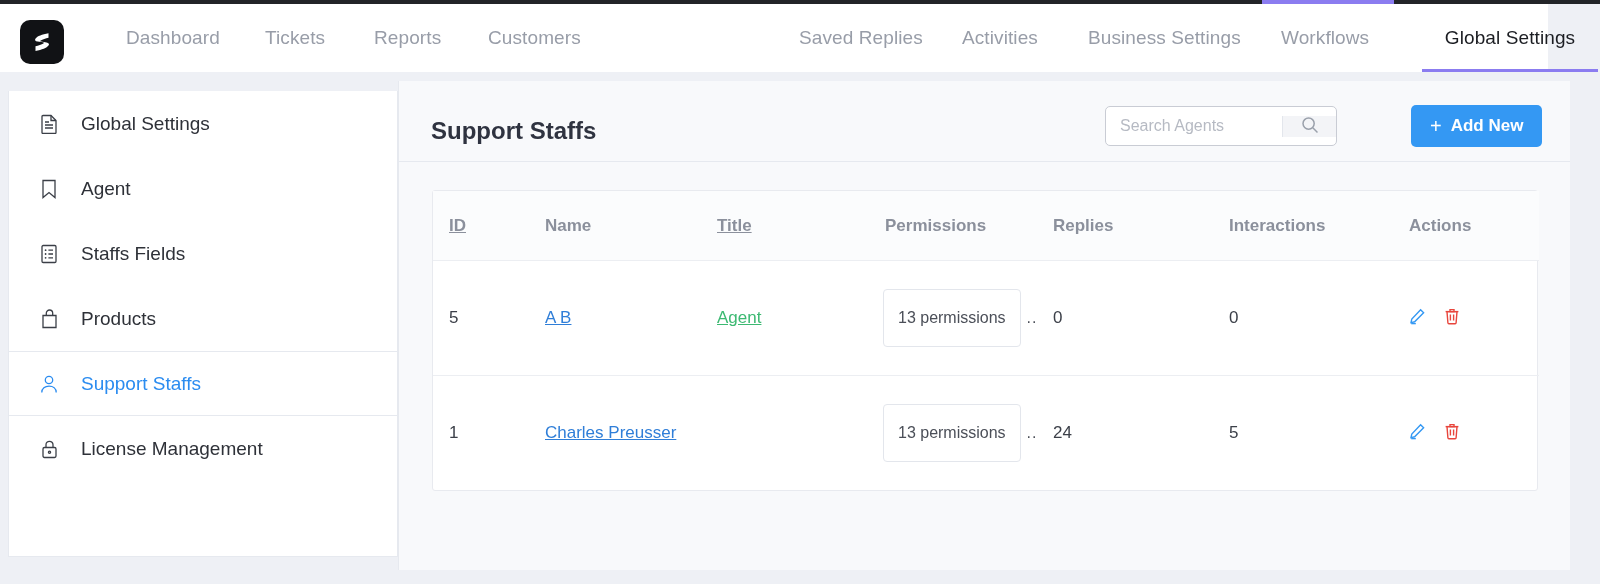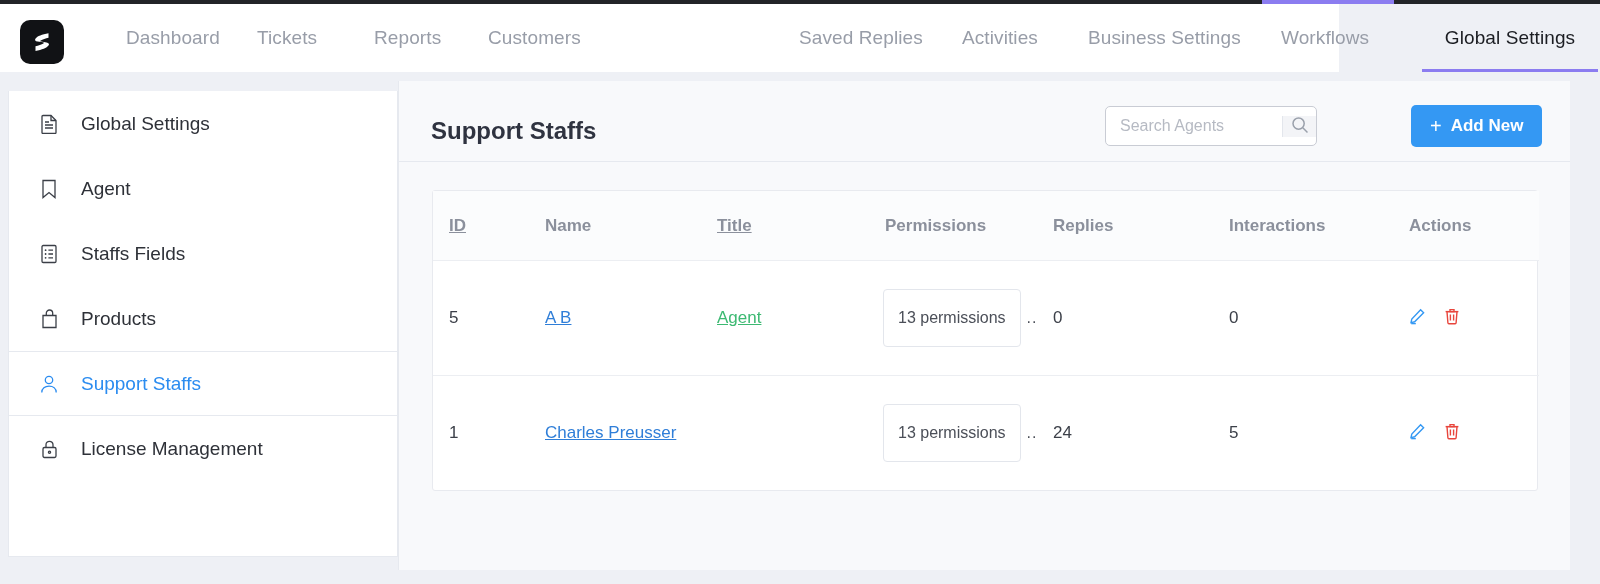--- a/index.html
+++ b/index.html
@@ -16,21 +16,21 @@
     position: absolute; top: 0; left: 0; width: 1600px; height: 4px;
     background: #222428; z-index: 40;
   }
   .topstrip .bar {
     position: absolute; top: 0; left: 1262px; width: 132px; height: 4px;
     background: #8b7cf0;
   }
 
   
   .header {
-    position: absolute; top: 4px; left: 0; width: 1339px; height: 68px;
+    position: absolute; top: 4px; left: 0; width: 1548px; height: 68px;
     background: #ffffff;
     padding-left: 44px;
   }
   .logo {
     position: absolute; left: 20px; top: 16px;
     width: 44px; height: 44px; border-radius: 10px;
     background: #111215;
     display: flex; align-items: center; justify-content: center;
   }
   .logo svg { display: block; }
@@ -79,21 +79,21 @@
     position: relative; height: 81px;
     border-bottom: 1px solid #e6e9ef;
     background: #f8f9fb;
   }
   .panel-title {
     position: absolute; left: 32px; top: 36px;
     font-size: 24px; font-weight: bold; color: #2f3340;
   }
   .search-wrap {
     position: absolute; left: 706px; top: 25px;
-    height: 40px; width: 212px;
+    height: 40px; width: 232px;
     display: flex; border: 1px solid #c9ccd4; border-radius: 5px; overflow: hidden;
     background: #ffffff;
     align-items: center;
   }
   .search-input {
     border: none; outline: none; background: #ffffff;
     width: 176px; padding: 0 14px; font-size: 16px; color: #3a3d44;
     font-family: "Liberation Sans", sans-serif;
   }
   .search-input::placeholder { color: #b6bac3; }
@@ -170,21 +170,21 @@
     <div class="logo">
       <span>
         <svg width="26" height="26" viewBox="0 0 26 26">
           <path d="M19.5 4.2 C13 5.2 8.4 7.2 6.6 9.4 C5.4 10.9 6.2 12.2 8.6 12.6 L14 13.3 C15 13.45 15.2 13.9 14.4 14.4 C12.6 15.5 9.4 16.6 6.5 17.3 L6.5 21.9 C13 20.9 17.8 18.8 19.5 16.5 C20.6 15 19.9 13.8 17.5 13.4 L12.2 12.6 C11.2 12.45 11 12 11.8 11.5 C13.6 10.4 16.7 9.3 19.5 8.7 Z" fill="#ffffff"></path>
         </svg>
       </span>
     </div>
 
     <nav class="nav">
       <div class="navitem" style="left:126px">Dashboard</div>
-      <div class="navitem" style="left:257px">Tickets</div>
+      <div class="navitem" style="left:265px">Tickets</div>
       <div class="navitem" style="left:374px">Reports</div>
       <div class="navitem" style="left:488px">Customers</div>
       <div class="navitem" style="left:799px">Saved Replies</div>
       <div class="navitem" style="left:962px">Activities</div>
       <div class="navitem" style="left:1088px">Business Settings</div>
       <div class="navitem" style="left:1281px">Workflows</div>
       <div class="navitem active" style="left:1422px; width:176px; justify-content:center;">Global Settings</div>
     </nav>
   </div>
 

